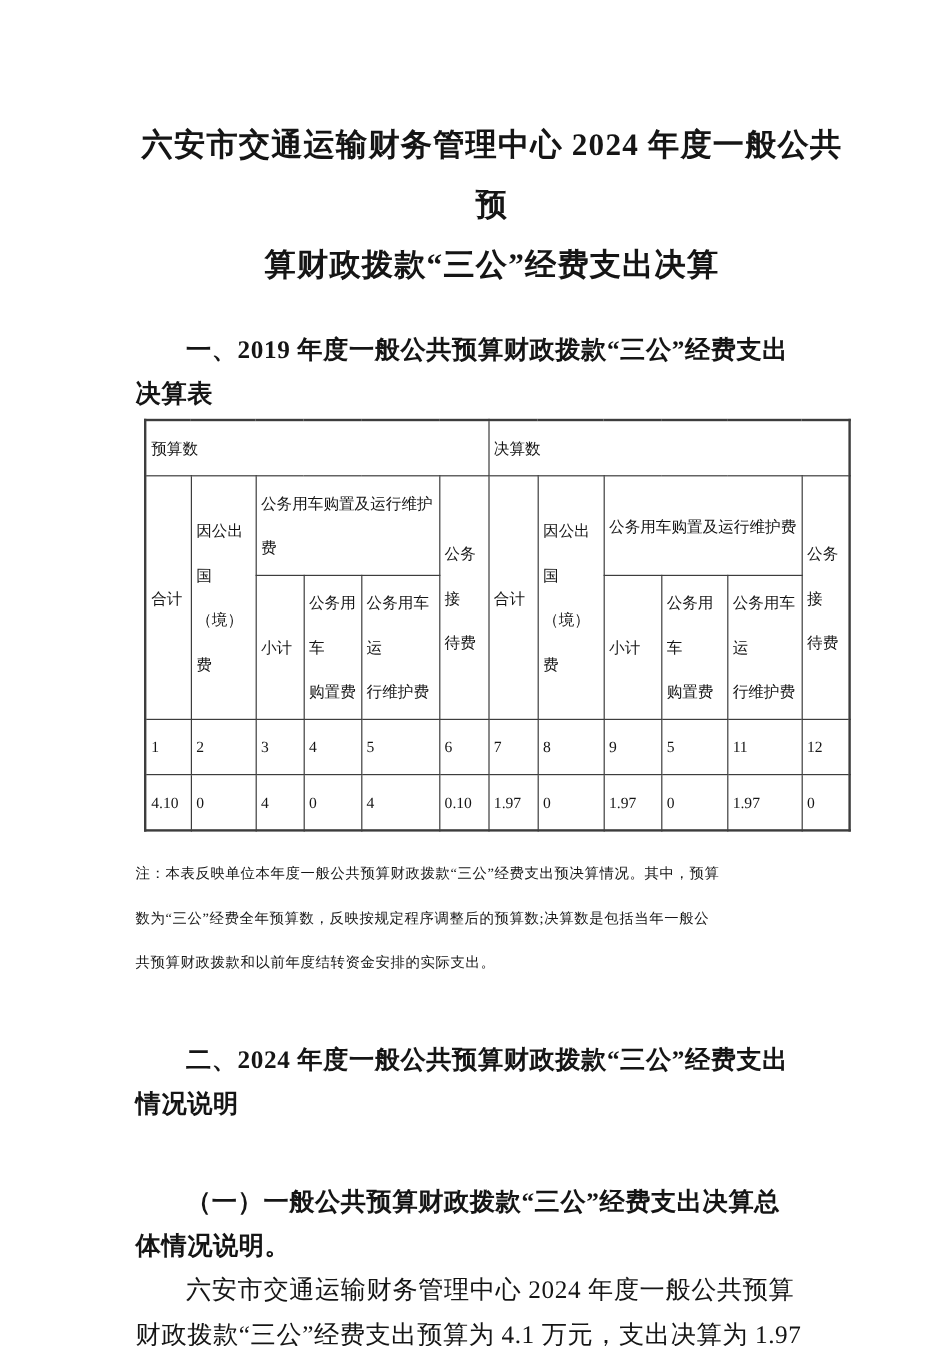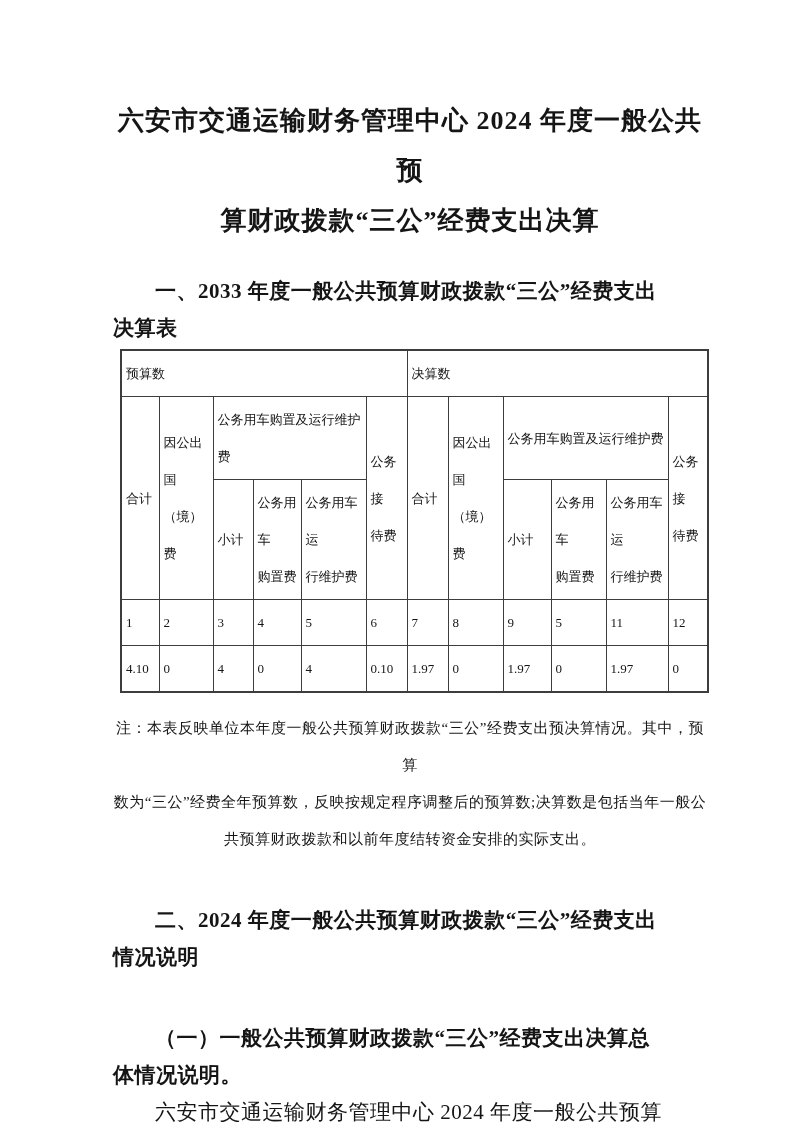--- a/index.html
+++ b/index.html
@@ -59,24 +59,23 @@
     overflow: hidden;
   }
   tr.r1 td { height: 36px; }
   tr.r2a td { height: 43px; }
   tr.r2b td { height: 77px; }
   tr.r3 td { height: 40px; }
   tr.r4 td { height: 38px; }
 
   .note {
     margin-top: 17px;
-    font-size: 15px;
+    font-size: 12px;
     line-height: 37px;
     letter-spacing: 0.5px;
-    text-align: center;
   }
   .h-section2 {
     font-size: 21px;
     font-weight: bold;
     line-height: 37px;
     text-indent: 2em;
     letter-spacing: 0.5px;
     margin-top: 44px;
   }
   .body-par {
@@ -88,21 +87,21 @@
 </style>
 </head>
 <body>
 
 <div class="page">
   <div class="content">
 
     <div class="doc-title pre">六安市交通运输财务管理中心 2024 年度一般公共预
 算财政拨款“三公”经费支出决算</div>
 
-    <div class="h-section pre">一、2033 年度一般公共预算财政拨款“三公”经费支出
+    <div class="h-section pre">一、2019 年度一般公共预算财政拨款“三公”经费支出
 决算表</div>
 
 
     <table class="expense">
       <colgroup>
         <col style="width:38px">
           <col style="width:54px">
           <col style="width:40px">
         <col style="width:48px">
           <col style="width:65px">

